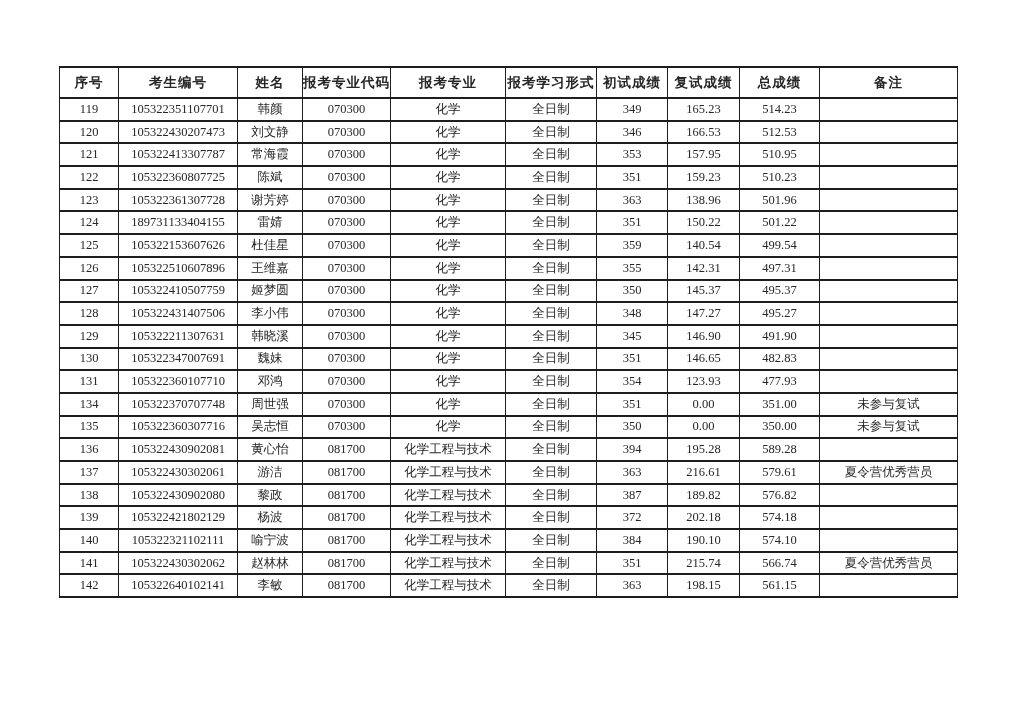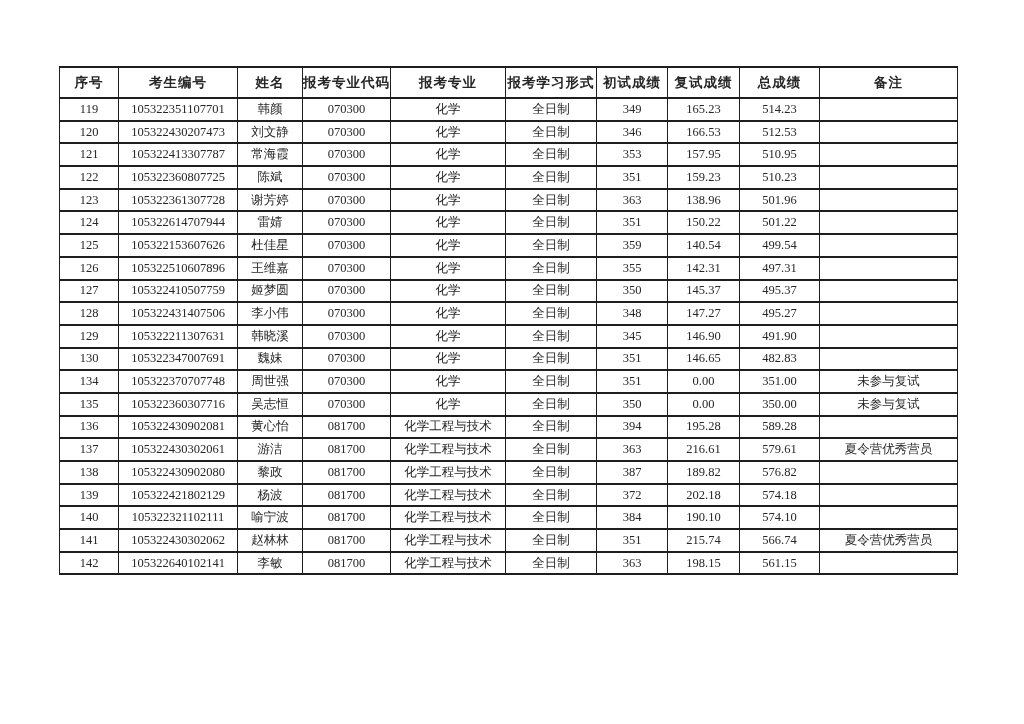--- a/index.html
+++ b/index.html
@@ -149,21 +149,21 @@
           <td>070300</td>
           <td>化学</td>
           <td>全日制</td>
           <td>363</td>
           <td>138.96</td>
           <td>501.96</td>
           <td></td>
         </tr>
         <tr>
           <td>124</td>
-          <td>105322614707944</td>
+          <td>189731133404155</td>
           <td>雷婧</td>
           <td>070300</td>
           <td>化学</td>
           <td>全日制</td>
           <td>351</td>
           <td>150.22</td>
           <td>501.22</td>
           <td></td>
         </tr>
         <tr>
@@ -229,20 +229,32 @@
         <tr>
           <td>130</td>
           <td>105322347007691</td>
           <td>魏妹</td>
           <td>070300</td>
           <td>化学</td>
           <td>全日制</td>
           <td>351</td>
           <td>146.65</td>
           <td>482.83</td>
+          <td></td>
+        </tr>
+        <tr>
+          <td>131</td>
+          <td>105322360107710</td>
+          <td>邓鸿</td>
+          <td>070300</td>
+          <td>化学</td>
+          <td>全日制</td>
+          <td>354</td>
+          <td>123.93</td>
+          <td>477.93</td>
           <td></td>
         </tr>
         <tr>
           <td>134</td>
           <td>105322370707748</td>
           <td>周世强</td>
           <td>070300</td>
           <td>化学</td>
           <td>全日制</td>
           <td>351</td>

